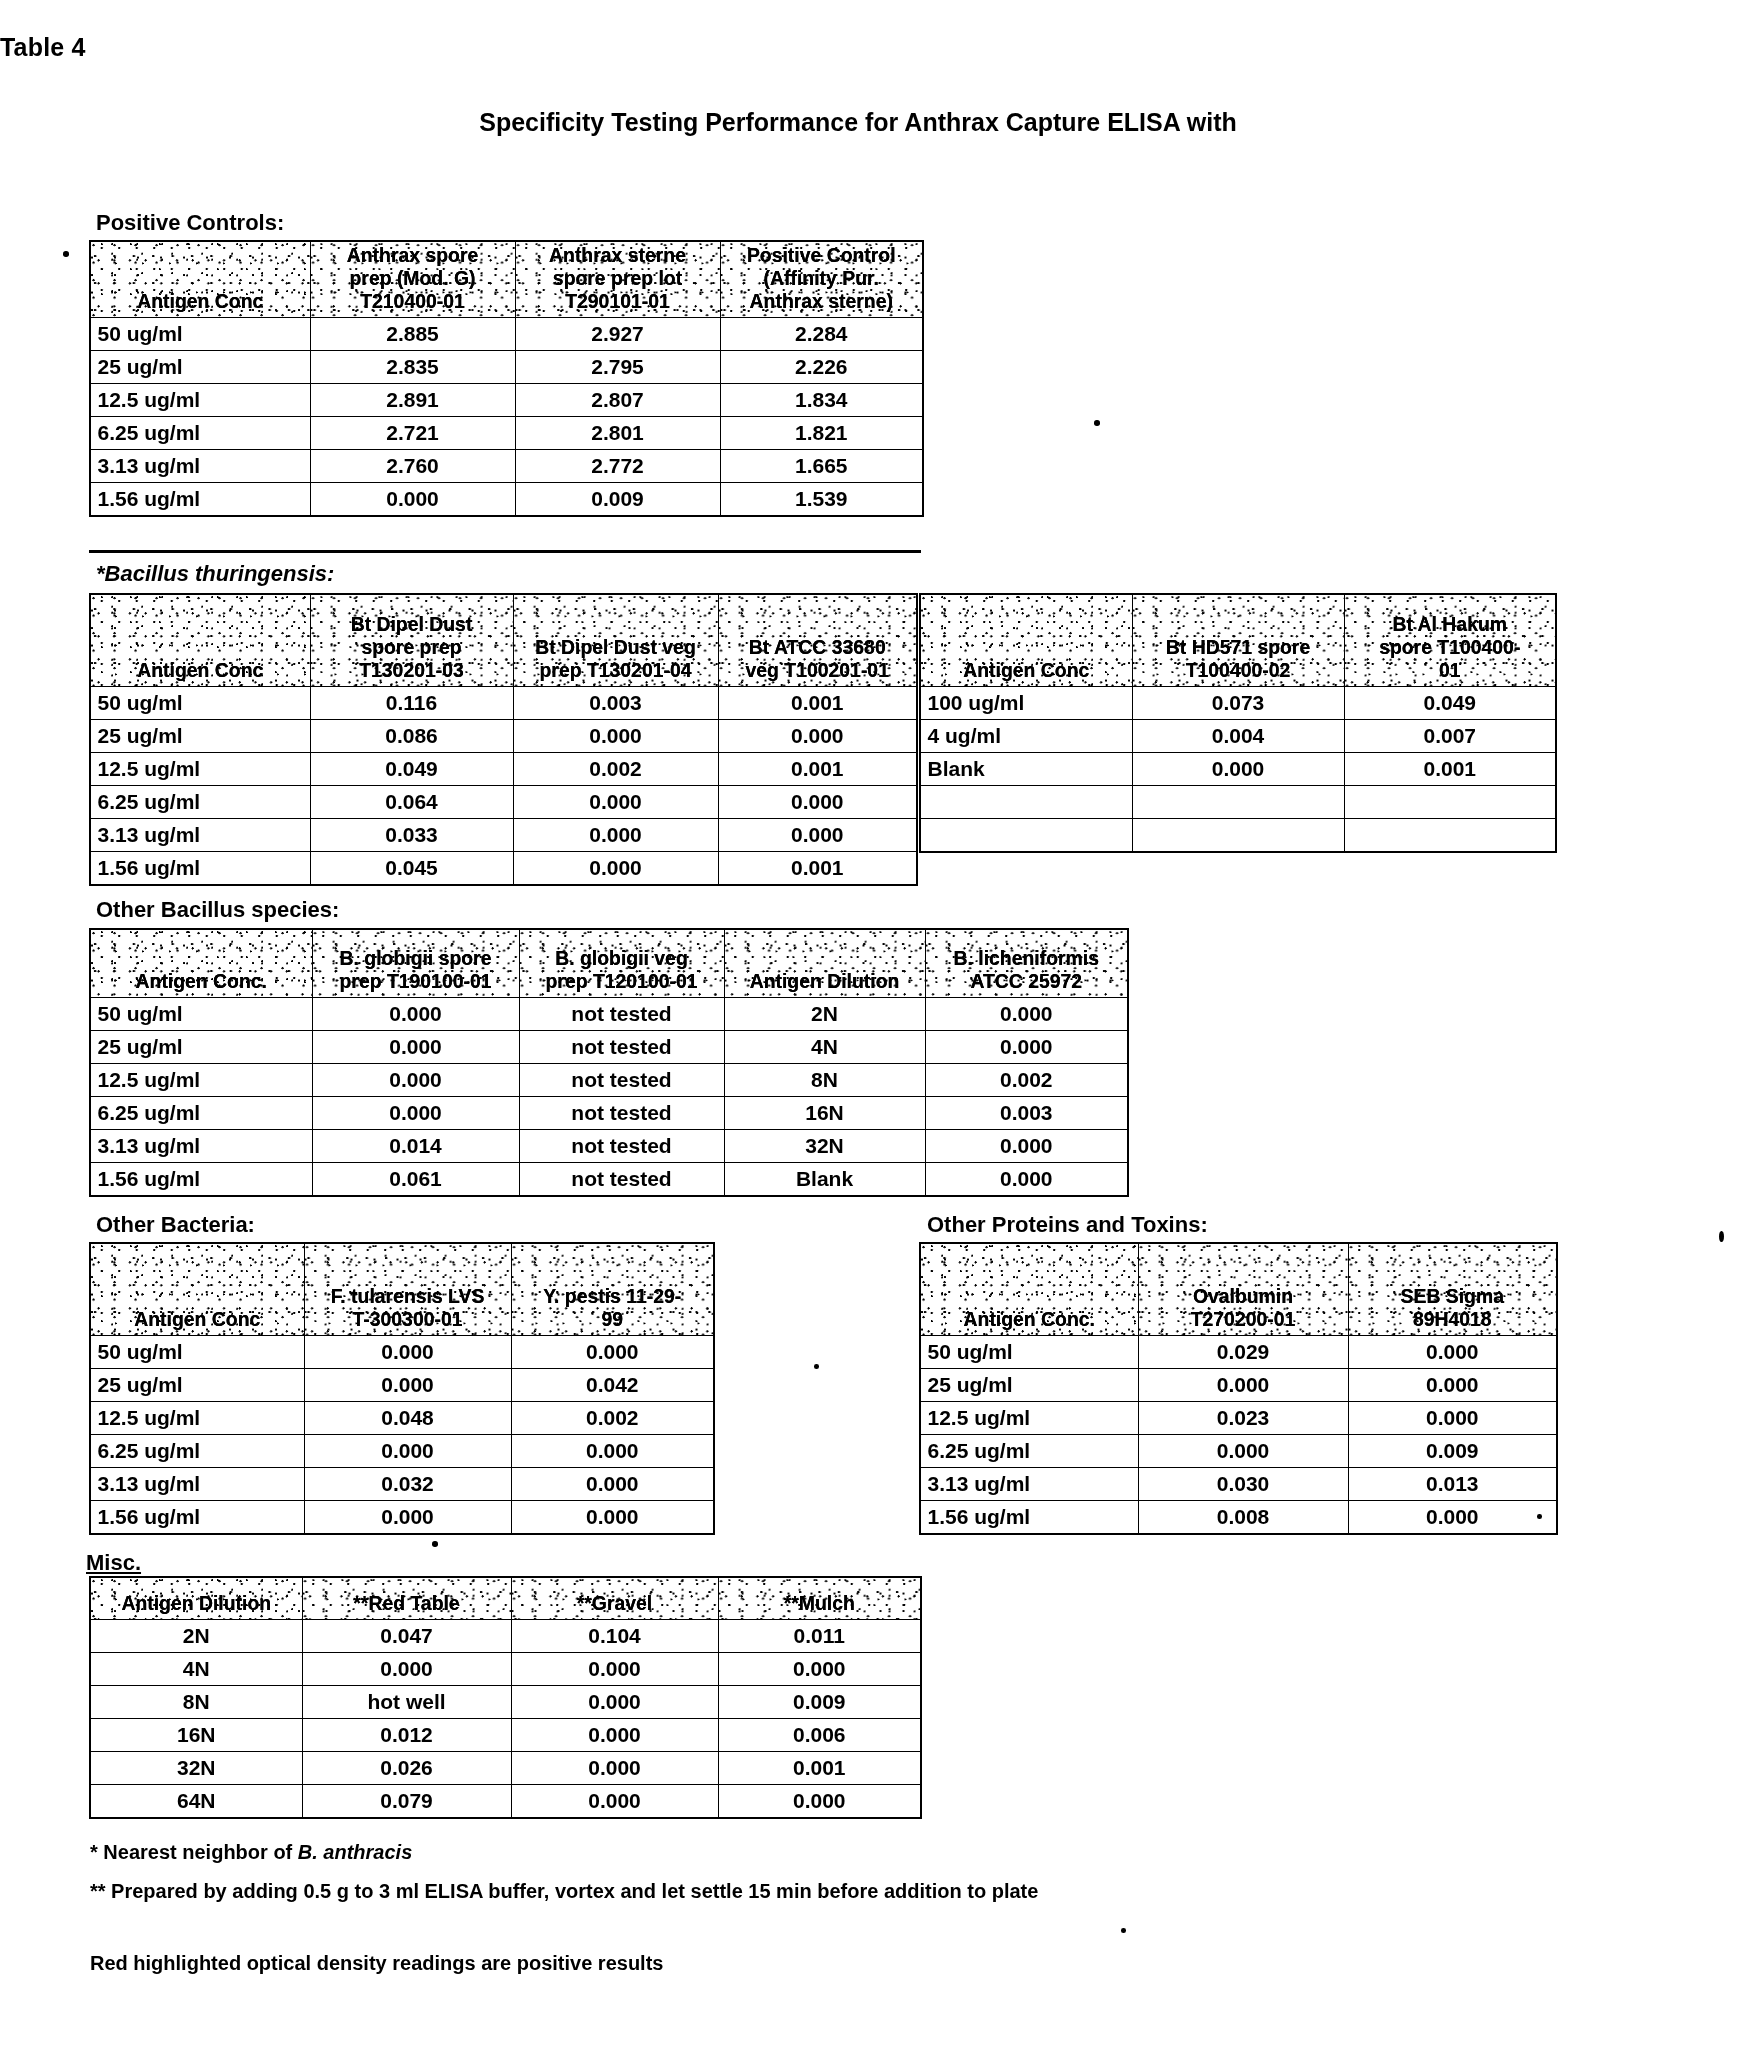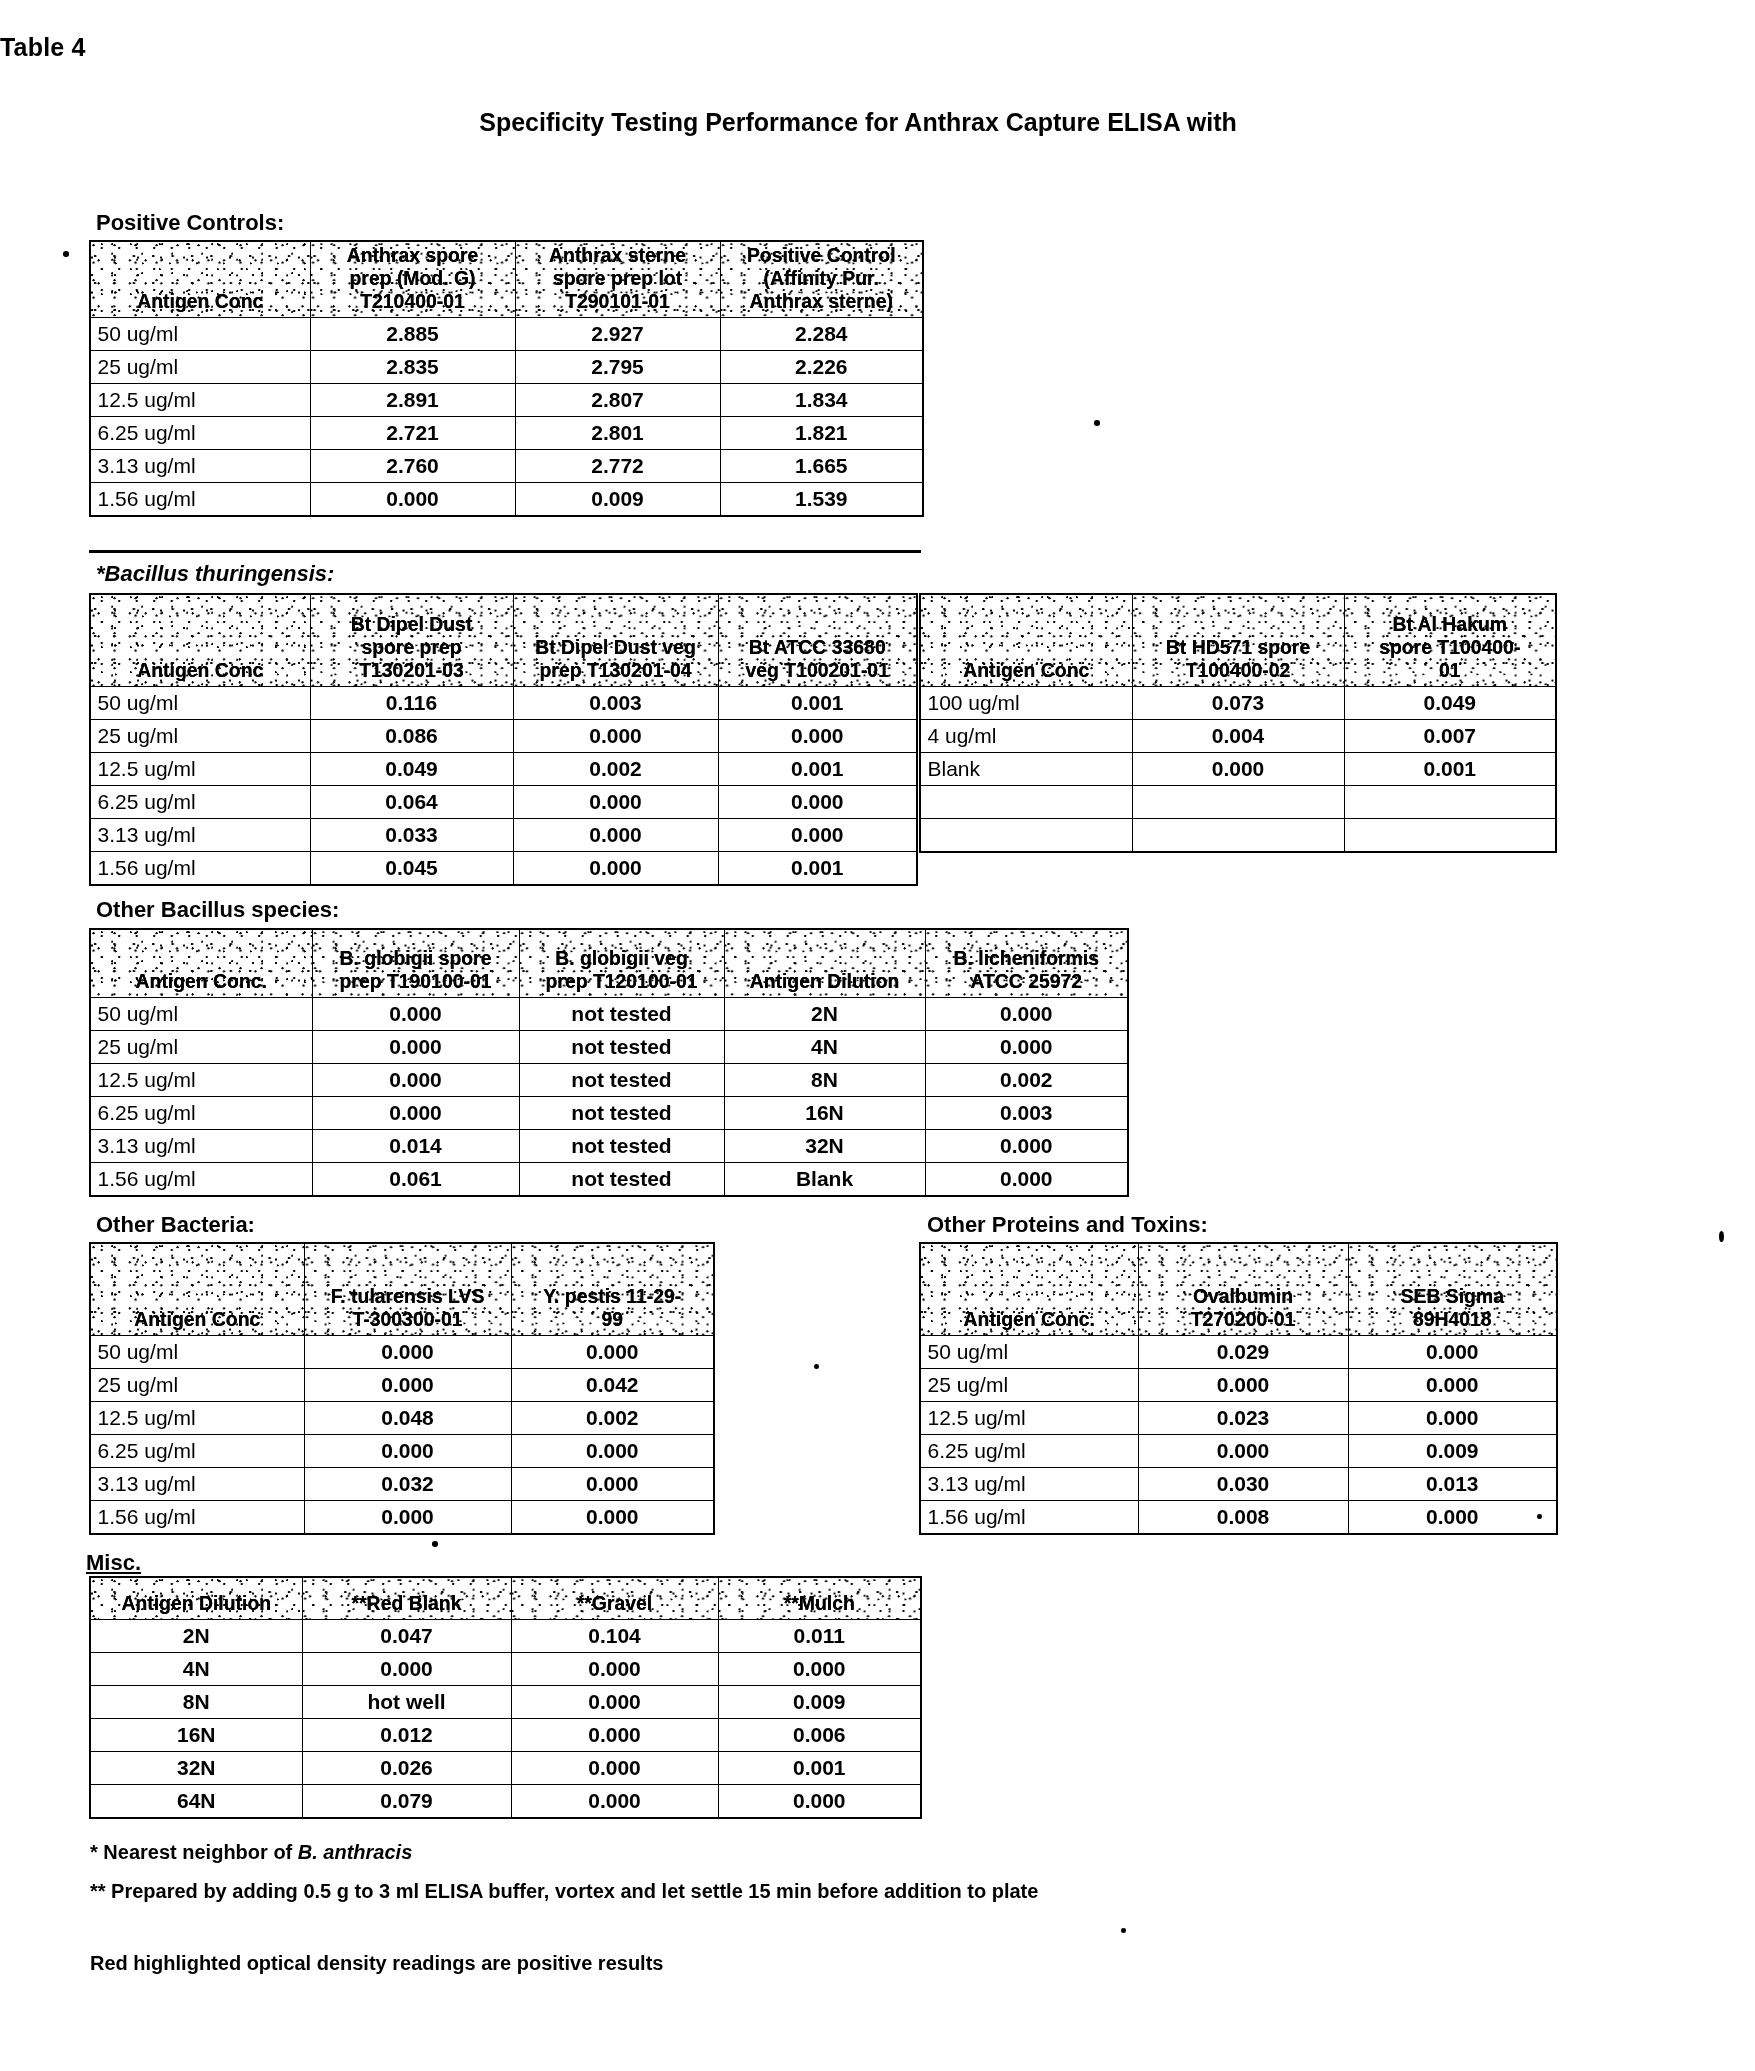--- a/index.html
+++ b/index.html
@@ -91,21 +91,21 @@
   .tbl .hd > span {
     position: relative;
     display: block;
     text-shadow:
        0 0 0 #000;
   }
   .tbl .lbl {
     text-align: left;
     padding-left: 6.5px;
     font-size: 21px;
-    font-weight: normal;
+    font-weight: bold;
     white-space: nowrap;
   }
   .tbl .val {
     text-align: center;
     font-size: 21px;
     font-weight: bold;
   }
   .tbl .ctr {
     text-align: center;
     font-size: 21px;
@@ -553,21 +553,21 @@
         <col style="width:209px">
         <col style="width:207px">
         <col style="width:203px">
     </colgroup>
     <thead>
       <tr>
         <th class="hd" style="height:35px">
           <span>Antigen Dilution</span>
         </th>
         <th class="hd">
-          <span>**Red Blank</span>
+          <span>**Red Table</span>
         </th>
         <th class="hd">
           <span>**Gravel</span>
         </th>
         <th class="hd">
           <span>**Mulch</span>
         </th>
       </tr>
     </thead>
     <tbody>

